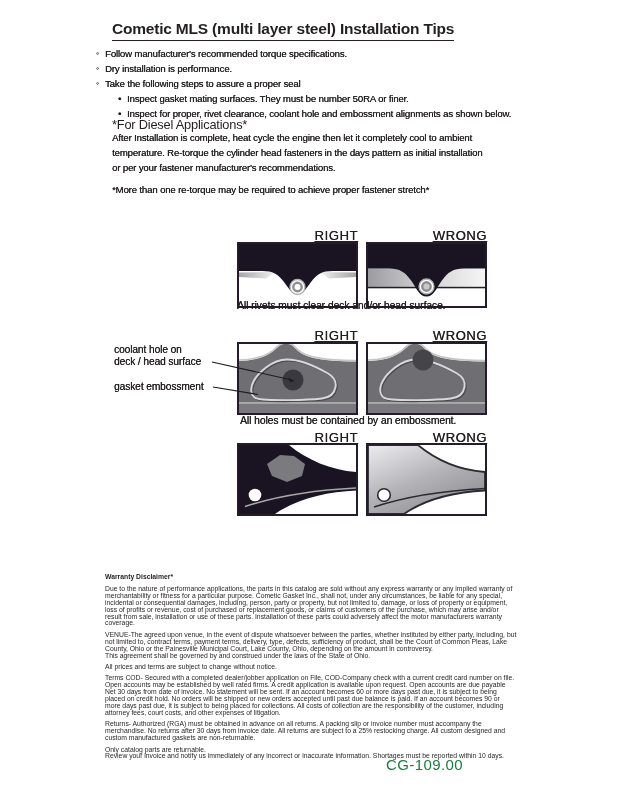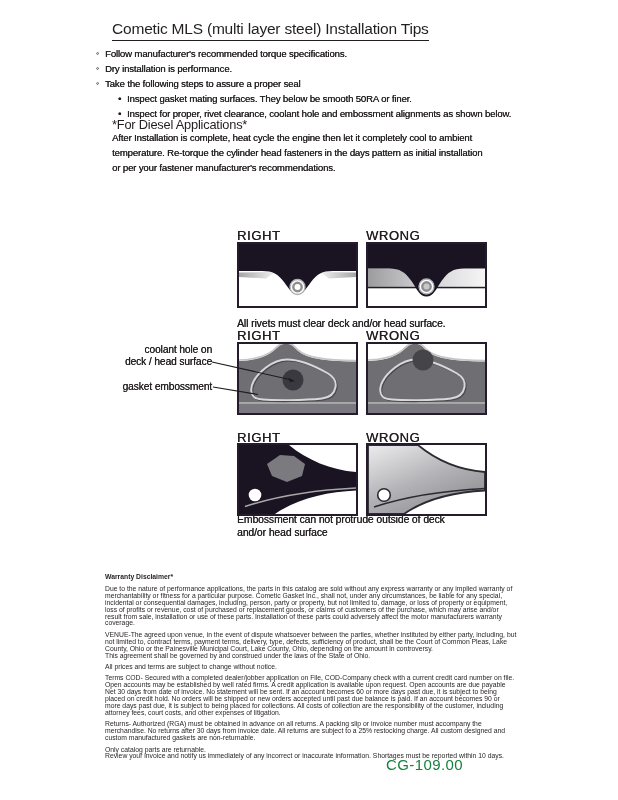--- a/index.html
+++ b/index.html
@@ -1,62 +1,63 @@
 <!DOCTYPE html>
 <html><head>
 <meta charset="utf-8">
 <style>
   html,body{margin:0;padding:0;background:#888;}
   .page{position:relative;width:618px;height:800px;background:#ffffff;overflow:hidden;
         font-family:"Liberation Sans", sans-serif;color:#231f20;}
   .abs{position:absolute;}
-  .doc-title{left:112px;top:20px;font-size:15.5px;font-weight:normal;letter-spacing:-0.2px;
+  .doc-title{left:112px;top:20px;font-size:15.5px;font-weight:bold;letter-spacing:-0.2px;
         border-bottom:1.8px solid #231f20;padding-bottom:2px;display:inline-block;white-space:nowrap;}
   .bullets{left:95px;top:46px;font-size:9.6px;letter-spacing:-0.15px;line-height:15px;
         text-shadow:0.2px 0 0 currentColor;}
   .b-row{position:relative;padding-left:10px;height:15px;white-space:nowrap;}
   .b-row .mk{position:absolute;left:1px;top:0;font-size:8.5px;}
   .b-sub{padding-left:32px;}
   .b-sub .mk{left:23px;font-size:9.5px;}
   .sec-head{left:112px;top:117px;font-size:12.8px;font-weight:normal;letter-spacing:-0.2px;}
   .bodytext{left:112px;top:130px;width:460px;font-size:9.6px;letter-spacing:-0.15px;line-height:15px;
         text-shadow:0.2px 0 0 currentColor;}
   .bodytext p{margin:0 0 7px 0;white-space:pre-line;}
-  .dg-label{font-size:13px;letter-spacing:0.6px;text-align:left;width:121px;
-        text-shadow:0.3px 0 0 currentColor;white-space:nowrap;}
+  .dg-label{font-size:13px;letter-spacing:0.6px;text-align:right;width:121px;
+        text-shadow:0.3px 0 0 currentColor;white-space:nowrap;text-decoration:underline;}
   .panel{box-sizing:border-box;width:121px;border:2px solid #241c2c;background:#fff;}
   .panel svg{display:block;width:100%;height:100%;}
   .caption{font-size:10.4px;letter-spacing:-0.1px;text-shadow:0.25px 0 0 currentColor;white-space:pre-line;line-height:12.5px;}
-  .callout{font-size:10.2px;letter-spacing:-0.1px;line-height:11.5px;text-align:right;width:98px;
+  .callout{font-size:10.2px;letter-spacing:-0.1px;line-height:11.5px;text-align:left;width:98px;
         text-shadow:0.2px 0 0 currentColor;white-space:pre-line;}
   .fineprint{left:105px;top:574px;width:412px;font-size:6.8px;line-height:6.9px;letter-spacing:0;}
   .fineprint .fp-head{font-weight:bold;margin:0 0 5px 0;}
   .fineprint p{margin:0 0 4.5px 0;white-space:pre-line;}
   .pagenum{left:386px;top:756px;font-size:15px;letter-spacing:0.4px;color:#15803d;}
 </style>
 </head>
 <body>
 
 <div class="page">
 
   <div class="abs doc-title">Cometic MLS (multi layer steel) Installation Tips</div>
 
   <div class="abs bullets">
     <div class="b-row"><span class="mk">◦</span><span>Follow manufacturer's recommended torque specifications.</span></div>
     <div class="b-row"><span class="mk">◦</span><span>Dry installation is performance.</span></div>
     <div class="b-row"><span class="mk">◦</span><span>Take the following steps to assure a proper seal</span></div>
-    <div class="b-row b-sub"><span class="mk">•</span><span>Inspect gasket mating surfaces.  They below be smooth 50RA or finer.</span></div>
+    <div class="b-row b-sub"><span class="mk">•</span><span>Inspect gasket mating surfaces.  They must be number 50RA or finer.</span></div>
     <div class="b-row b-sub"><span class="mk">•</span><span>Inspect for proper, rivet clearance, coolant hole and embossment alignments as shown below.</span></div>
   </div>
 
   <div class="abs sec-head">*For Diesel Applications*</div>
   <div class="abs bodytext">
     <p>After Installation is complete, heat cycle the engine then let it completely cool to ambient
 temperature. Re-torque the cylinder head fasteners in the days pattern as initial installation
 or per your fastener manufacturer's recommendations.</p>
+    <p>*More than one re-torque may be required to achieve proper fastener stretch*</p>
   </div>
 
   <div class="abs dg-label" style="left:237px;top:228px;">RIGHT</div>
   <div class="abs dg-label" style="left:366px;top:228px;">WRONG</div>
 
   <div class="abs panel" style="left:237px;top:242px;height:66px;">
     <svg viewBox="0 0 117 62" preserveAspectRatio="none">
       <defs>
         <linearGradient id="gL1" x1="0" y1="0" x2="1" y2="0">
             <stop offset="0" stop-color="#a5a5a7"></stop>
@@ -83,21 +84,21 @@
             <stop offset="1" stop-color="#f5f5f5"></stop>
         </linearGradient>
       </defs>
       <rect x="0" y="24.5" width="117" height="19" fill="url(#gW1)"></rect>
       <rect x="0" y="42.8" width="117" height="1.5" fill="#241c2c"></rect>
       <path d="M0,0 H117 V24.5 H96 C85,24.5 80,28 73.5,37 C68,45 65.5,52.5 58.5,52.5 C51.5,52.5 49,45 43.5,37 C37,28 32,24.5 21,24.5 H0 Z" fill="#1a1322"></path>
       <circle cx="58.5" cy="42.5" r="7.5" fill="#ffffff" stroke="#b0b0b2" stroke-width="1.3"></circle>
       <circle cx="58.5" cy="42.5" r="4.2" fill="#c9c9cb" stroke="#8e8e90" stroke-width="2.4"></circle>
     </svg>
   </div>
-  <div class="abs caption" style="left:237px;top:318px;">All rivets must clear deck and/or head surface.</div>
+  <div class="abs caption" style="left:237px;top:300px;">All rivets must clear deck and/or head surface.</div>
 
   <div class="abs dg-label" style="left:237px;top:328px;">RIGHT</div>
   <div class="abs dg-label" style="left:366px;top:328px;">WRONG</div>
 
   <div class="abs callout" style="left:114px;top:344px;">coolant hole on
 deck / head surface</div>
   <div class="abs callout" style="left:114px;top:381px;">gasket embossment</div>
 
   <div class="abs panel" style="left:237px;top:342px;height:73px;">
     <svg viewBox="0 0 117 69" preserveAspectRatio="none">
@@ -123,20 +124,21 @@
       <circle cx="55" cy="16" r="10.5" fill="#454449"></circle>
     </svg>
   </div>
 
   <svg class="abs" style="left:210px;top:356px;overflow:visible;" width="95" height="45">
     <line x1="2" y1="6" x2="82" y2="24" stroke="#1d1d1d" stroke-width="1.1"></line>
     <polygon points="85,25 78.5,21.8 80,26.3" fill="#1d1d1d"></polygon>
     <line x1="3" y1="31" x2="48" y2="38.5" stroke="#1d1d1d" stroke-width="1.1"></line>
   </svg>
 
+  <div class="abs caption" style="left:240px;top:415px;">All holes must be contained by an embossment.</div>
 
   <div class="abs dg-label" style="left:237px;top:430px;">RIGHT</div>
   <div class="abs dg-label" style="left:366px;top:430px;">WRONG</div>
 
   <div class="abs panel" style="left:237px;top:443px;height:73px;">
     <svg viewBox="0 0 117 69" preserveAspectRatio="none">
       <path d="M0,0 L50,0 C68,15 92,25 117,27 L117,45.5 C88,47 59,53 36,69 L0,69 Z" fill="#1a1322"></path>
       <path d="M6,61.5 C38,51 78,45 117,43" stroke="#a8a8aa" stroke-width="1.6" fill="none"></path>
       <polygon points="28,19 41,10 55,11 66,19 63,31 48,37 33,31" fill="#7b7a7f"></polygon>
       <circle cx="16" cy="50" r="6.3" fill="#ffffff"></circle>
@@ -149,22 +151,20 @@
           <stop offset="0" stop-color="#ededef"></stop>
             <stop offset="0.55" stop-color="#b3b2b6"></stop>
             <stop offset="1" stop-color="#8f8e93"></stop>
         </linearGradient>
       </defs>
       <path d="M0,0 L50,0 C68,15 92,25 117,27 L117,45.5 C88,47 59,53 36,69 L0,69 Z" fill="url(#gB3)" stroke="#2b2a31" stroke-width="1.8"></path>
       <path d="M6,62 C38,51.5 78,45.5 117,43.5" stroke="#2b2a31" stroke-width="1.4" fill="none"></path>
       <circle cx="16" cy="50" r="6.3" fill="#ffffff" stroke="#2b2a31" stroke-width="1.6"></circle>
     </svg>
   </div>
-  <div class="abs caption" style="left:237px;top:514px;">Embossment can not protrude outside of deck
-and/or head surface</div>
 
   <div class="abs fineprint">
     <p class="fp-head">Warranty Disclaimer*</p>
     <p>Due to the nature of performance applications, the parts in this catalog are sold without any express warranty or any implied warranty of merchantability or fitness for a particular purpose.  Cometic Gasket Inc., shall not, under any circumstances, be liable for any special, incidental or consequential damages, including, person, party or property, but not limited to, damage, or loss of property or equipment, loss of profits or revenue, cost of purchased or replacement goods, or claims of customers of the purchase, which may arise and/or result from sale, installation or use of these parts.  Installation of these parts could adversely affect the motor manufacturers warranty coverage.</p>
     <p>VENUE-The agreed upon venue, in the event of dispute whatsoever between the parties, whether instituted by either party, including, but not limited to, contract terms, payment terms, delivery, type, defects, sufficiency of product, shall be the Court of Common Pleas, Lake County, Ohio or the Painesville Municipal Court, Lake County, Ohio, depending on the amount in controversy.
 This agreement shall be governed by and construed under the laws of the State of Ohio.</p>
     <p>All prices and terms are subject to change without notice.</p>
     <p>Terms COD- Secured with a completed dealer/jobber application on File, COD-Company check with a current credit card number on file.  Open accounts may be established by well rated firms.  A credit application is available upon request.  Open accounts are due payable Net 30 days from date of invoice.  No statement will be sent.  If an account becomes 60 or more days past due, it is subject to being placed on credit hold.  No orders will be shipped or new orders accepted until past due balance is paid.  If an account becomes 90 or more days past due, it is subject to being placed for collections.  All costs of collection are the responsibility of the customer, including attorney fees, court costs, and other expenses of litigation.</p>
     <p>Returns- Authorized (RGA) must be obtained in advance on all returns.  A packing slip or invoice number must accompany the merchandise.  No returns after 30 days from invoice date.  All returns are subject to a 25% restocking charge.  All custom designed and custom manufactured gaskets are non-returnable.</p>
     <p>Only catalog parts are returnable.

